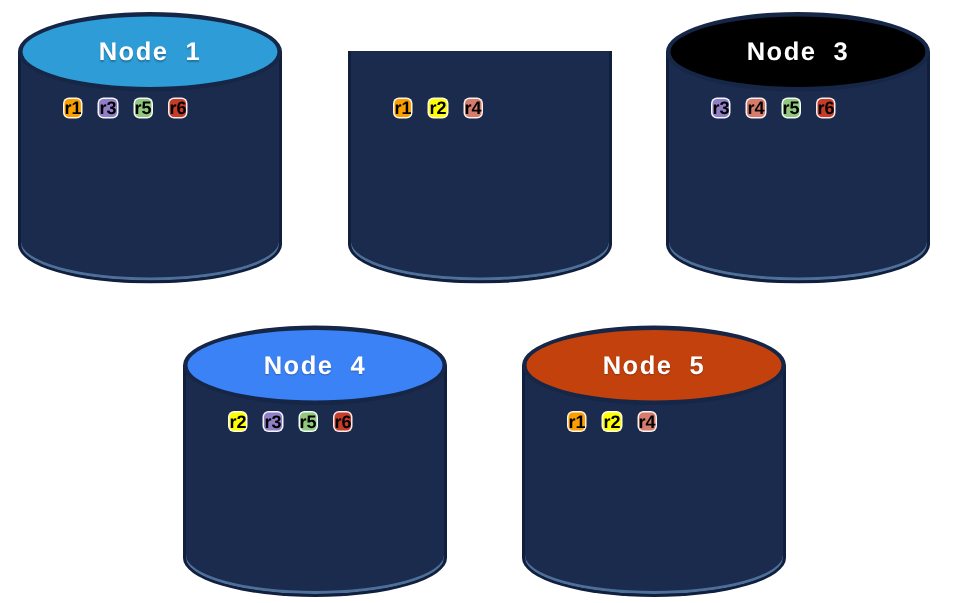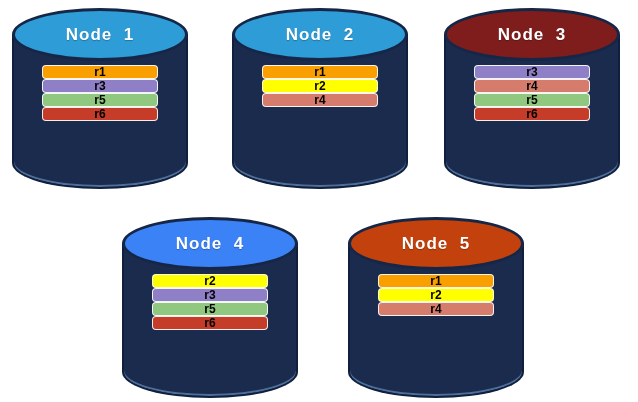--- a/index.html
+++ b/index.html
@@ -59,23 +59,22 @@
     white-space: pre;
     text-shadow: 0 1px 1px rgba(0,0,0,0.25);
   }
   .bars {
     position: absolute;
     left: 50%;
     transform: translateX(-50%);
     top: 57px;
     width: 116px;
     display: flex;
-    flex-direction: column;
+    gap: 10px;
     z-index: 3;
-    justify-content: center;
   }
   .bar {
     height: 14px;
     border: 1px solid rgba(255,255,255,0.9);
     border-radius: 4px;
     box-sizing: border-box;
     display: flex;
     align-items: center;
     justify-content: center;
     font-size: 12px;
@@ -97,33 +96,30 @@
     <div class="bars">
         <div class="bar" style="background: rgb(249, 160, 0);">r1</div>
         <div class="bar" style="background: rgb(143, 127, 198);">r3</div>
         <div class="bar" style="background: rgb(143, 200, 126);">r5</div>
         <div class="bar" style="background: rgb(197, 60, 40);">r6</div>
       </div>
   </div>
 
   <div class="cylinder" style="left: 232px; top: 8px;">
     <div class="cyl-body" style="background: rgb(27, 43, 77);"></div>
-    <div class="cyl-top" style="background: rgb(46, 156, 214);">
-      <span class="node-title">Node  2</span>
-    </div>
     <div class="bars">
         <div class="bar" style="background: rgb(249, 160, 0);">r1</div>
         <div class="bar" style="background: rgb(255, 255, 0);">r2</div>
         <div class="bar" style="background: rgb(213, 124, 108);">r4</div>
       </div>
   </div>
 
   <div class="cylinder" style="left: 444px; top: 8px;">
     <div class="cyl-body" style="background: rgb(27, 43, 77);"></div>
-    <div class="cyl-top" style="background: #7f1d1d;">
+    <div class="cyl-top" style="background: #000000;">
       <span class="node-title">Node  3</span>
     </div>
     <div class="bars">
         <div class="bar" style="background: rgb(143, 127, 198);">r3</div>
         <div class="bar" style="background: rgb(213, 124, 108);">r4</div>
         <div class="bar" style="background: rgb(143, 200, 126);">r5</div>
         <div class="bar" style="background: rgb(197, 60, 40);">r6</div>
       </div>
   </div>
 

